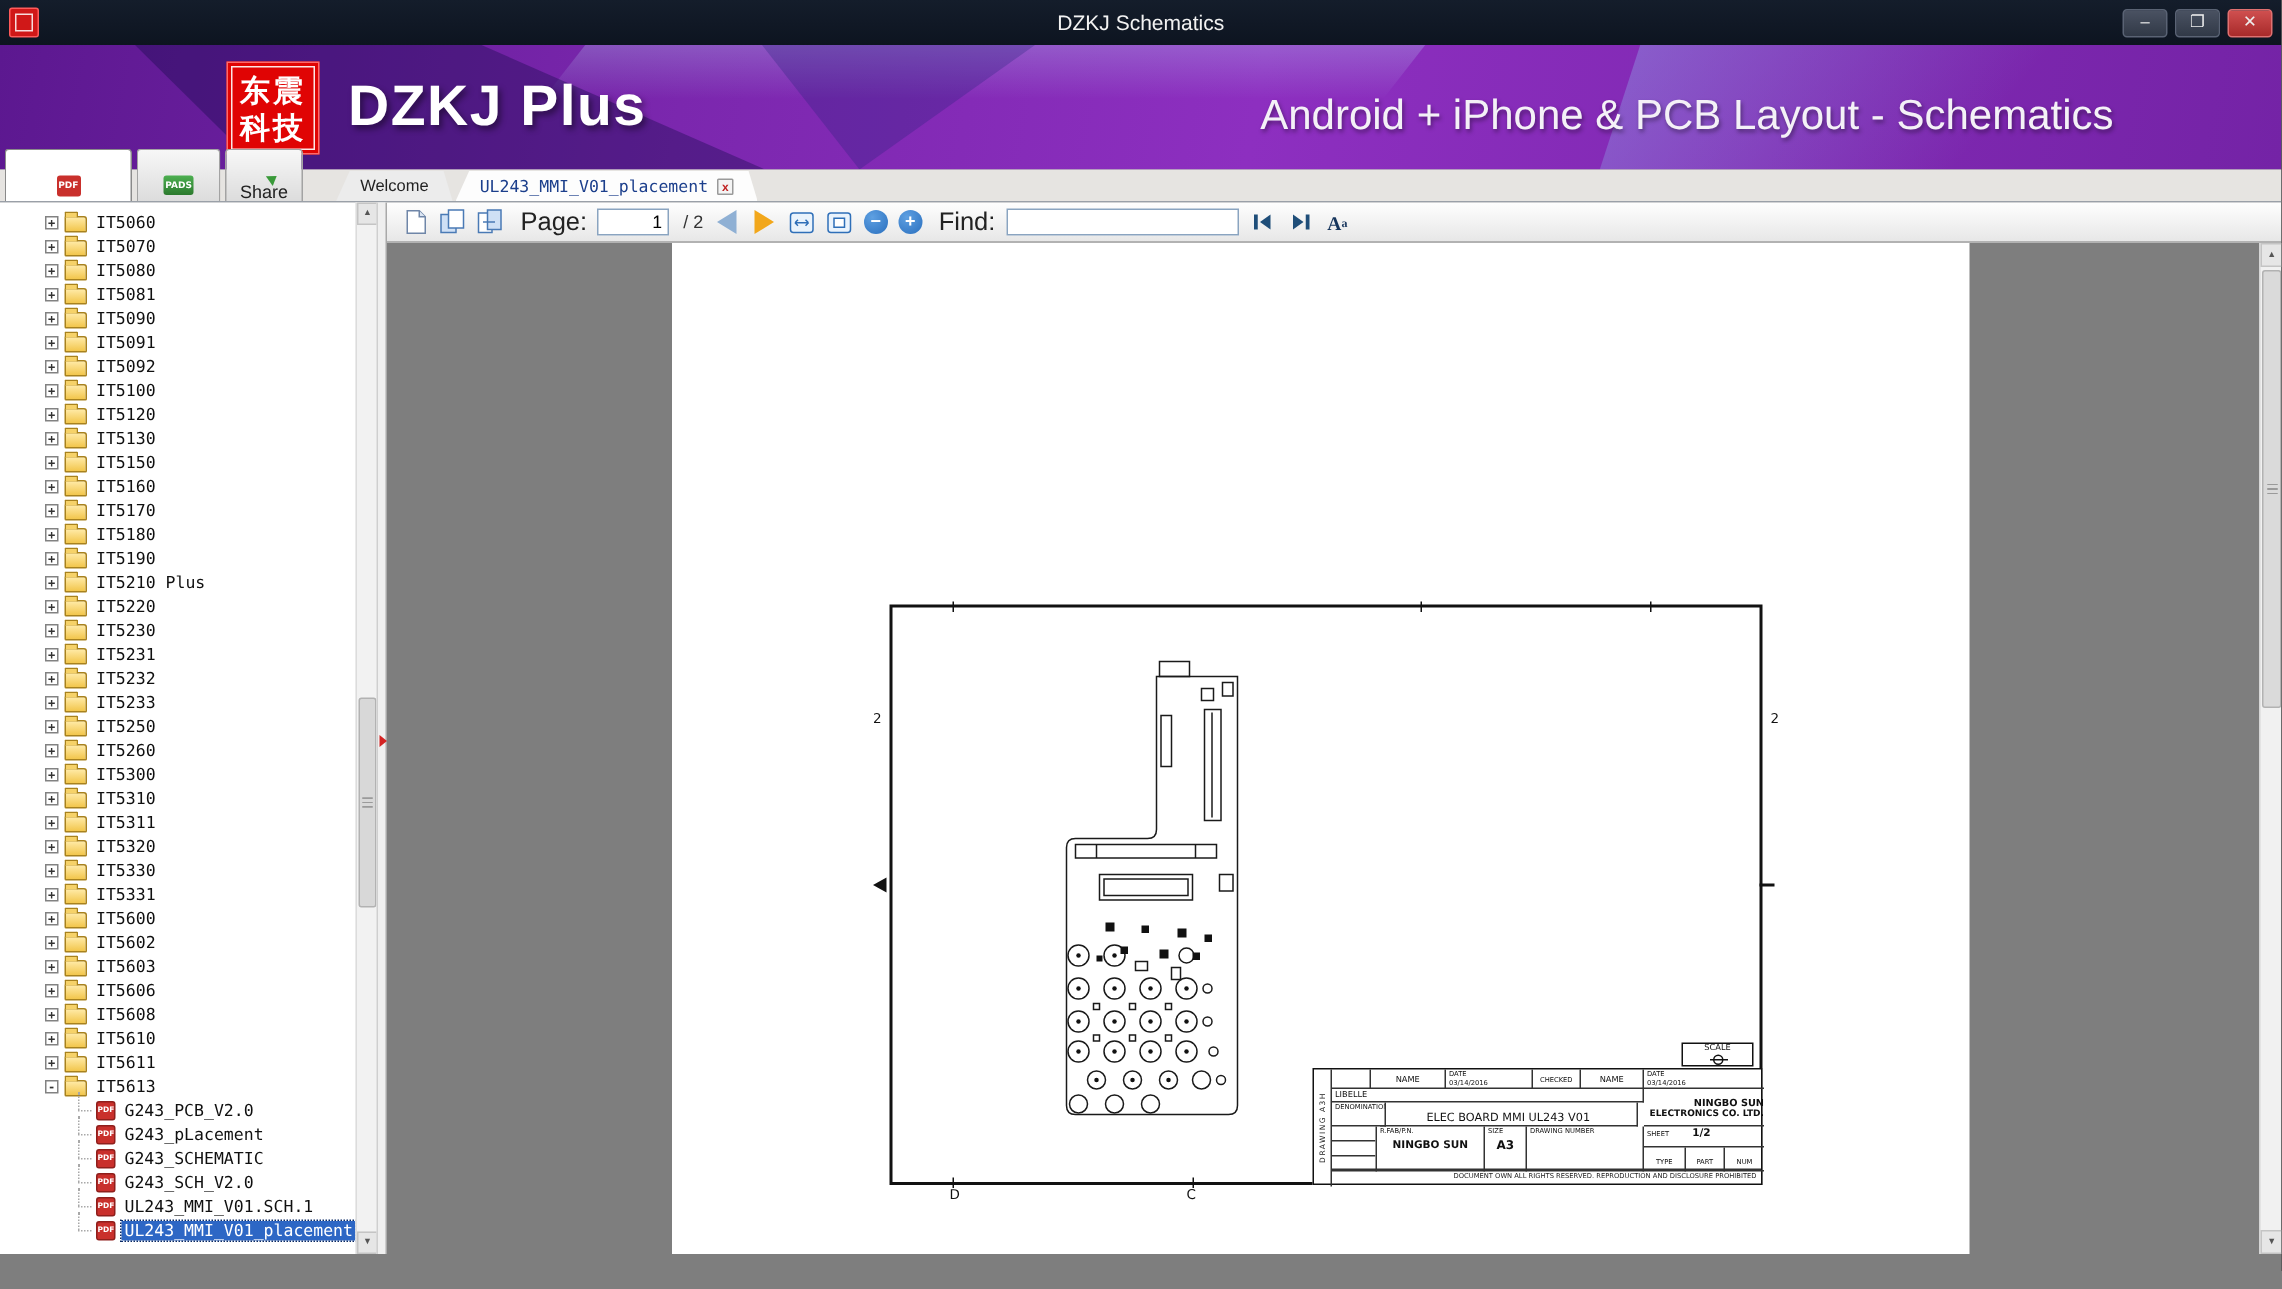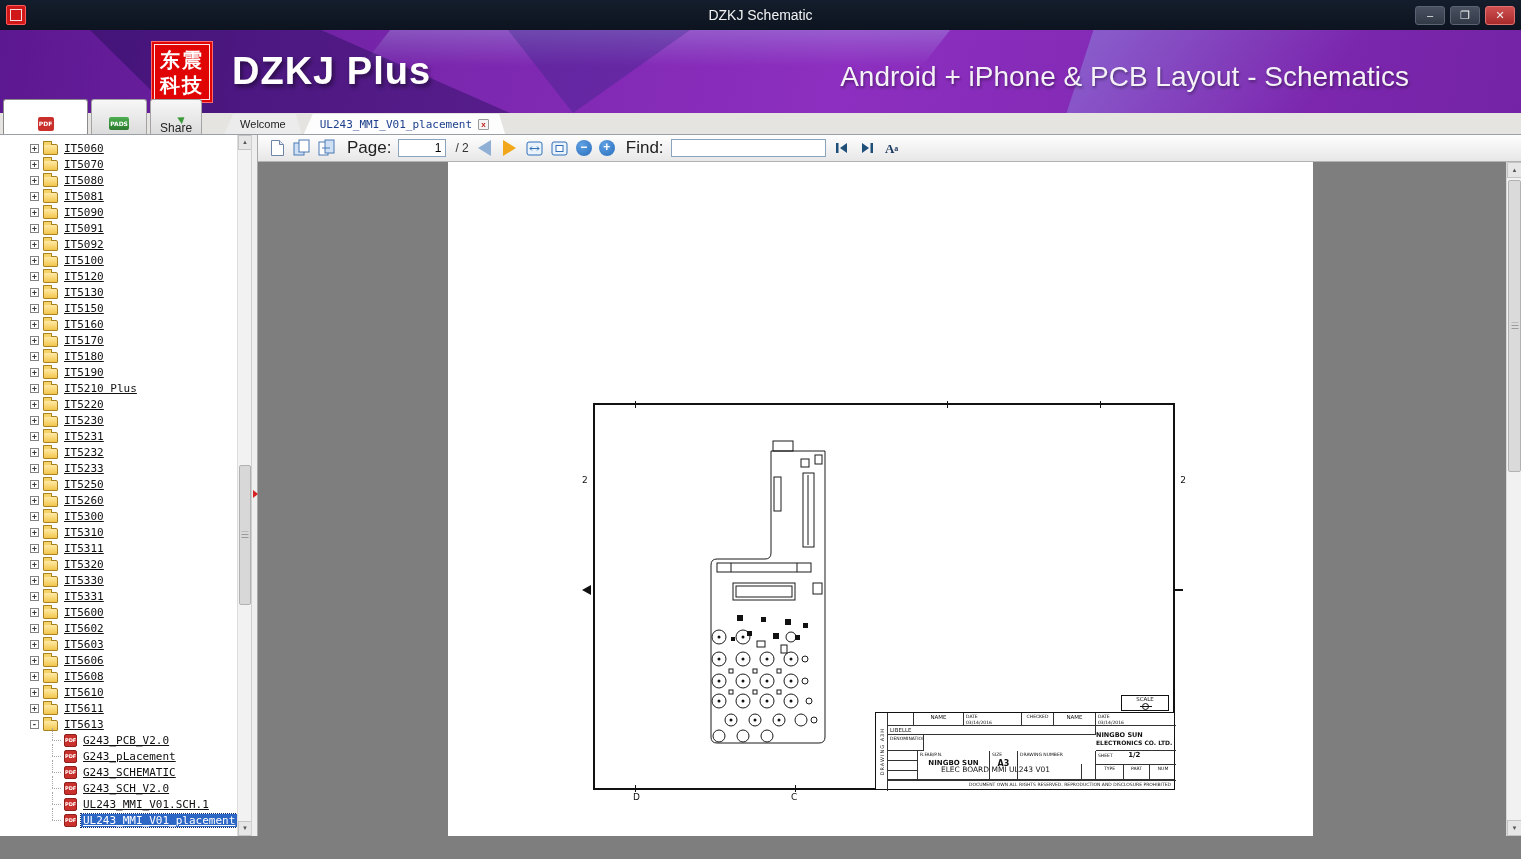--- a/index.html
+++ b/index.html
@@ -48,21 +48,21 @@
   .sidebar { position:absolute; left:0; top:0; width:258px; height:100%; background:#fff; }
   .tree { position:absolute; left:0; top:0; width:237px; height:100%; overflow:hidden; padding-top:5px; }
   .trow { position:relative; display:flex; align-items:center; height:16px; gap:4px; font:11px "DejaVu Sans Mono", monospace; color:#101010; padding-left:30px; white-space:nowrap; cursor:default; }
   .trow.file { padding-left:64px; }
   .trow.file::before { content:""; position:absolute; left:52px; top:-4px; height:12px; border-left:1px dotted #a8a8a8; }
   .trow.file::after { content:""; position:absolute; left:52px; top:8px; width:9px; border-top:1px dotted #a8a8a8; }
   .plus { flex:0 0 auto; width:9px; height:9px; border:1px solid #828282; background:#fff; color:#333; font:bold 8px/7px "DejaVu Sans Mono", monospace; text-align:center; }
   .fold { flex:0 0 auto; width:15px; height:11px; background:linear-gradient(#ffeaa6,#f2c64c); border:1px solid #a8821e; border-radius:1px 2px 1px 1px; position:relative; margin-top:2px; }
   .fold::before { content:""; position:absolute; top:-4px; left:-1px; width:7px; height:3px; background:#f6d269; border:1px solid #a8821e; border-bottom:none; border-radius:1px 1px 0 0; }
   .pdfico { flex:0 0 auto; width:13px; height:13px; background:#c9302c; border:1px solid #8f1f1c; border-radius:2px; color:#fff; font:bold 5px/11px "DejaVu Sans", sans-serif; text-align:center; }
-  .lbl { padding:0 2px;text-decoration:underline; }
+  .lbl { padding:0 2px; }
   .lbl.sel { background:#2d67c5; color:#fff; outline:1px dotted #0a2a66; }
 
   
   .sbar { position:absolute; left:237px; top:0; width:14px; height:100%; background:#f2f2f2; border-left:1px solid #dcdcdc; }
   .sbar .sb-btn { position:absolute; left:0; width:14px; height:15px; background:#e6e6e6; border:1px solid #c4c4c4; color:#555; font-size:6px; line-height:13px; text-align:center; }
   .sbar .up { top:0; } .sbar .dn { bottom:0; }
   .sbar .thumb { position:absolute; left:1px; width:12px; top:330px; height:140px; background:#d8d8d8; border:1px solid #b2b2b2; border-radius:2px; }
   .grip { position:absolute; left:50%; top:50%; transform:translate(-50%,-50%); width:7px; height:7px; background:repeating-linear-gradient(#9a9a9a 0 1px, transparent 1px 3px); }
 
   
@@ -106,38 +106,38 @@
   .pcb { position:absolute; left:106px; top:32px; }
 
   
   .tb { position:absolute; right:-2px; bottom:-2px; width:300px; height:78px; background:#fff; border:1px solid #111; font-family:"DejaVu Sans", sans-serif; color:#111; }
   .tb .cell { position:absolute; border-right:1px solid #333; border-bottom:1px solid #333; overflow:hidden; }
   .tb .vstrip { left:0; top:0; width:12px; height:78px; border-bottom:none; display:flex; align-items:center; justify-content:center; }
   .tb .vtext { writing-mode:vertical-rl; transform:rotate(180deg); font-size:5px; letter-spacing:1px; color:#222; }
   .t4 { font-size:4.5px; line-height:6px; padding:1px 2px; }
   .t5 { font-size:5.5px; line-height:7px; padding:1px 2px; }
   .t7 { font-size:7.5px; line-height:9px; padding:1px 2px; }
-  .ctr { display:flex; align-items:flex-start; justify-content:center; text-align:center; }
+  .ctr { display:flex; align-items:flex-end; justify-content:center; text-align:center; }
   .bold { font-weight:bold; }
   .scalebox { position:absolute; right:5px; top:-18px; width:48px; height:16px; border:1px solid #111; background:#fff; font-size:5.5px; text-align:center; line-height:7px; }
   .scalesym { display:inline-block; width:7px; height:7px; border:1px solid #111; border-radius:50%; position:relative; vertical-align:middle; }
   .scalesym::after { content:""; position:absolute; left:-3px; top:2px; width:12px; height:1px; background:#111; }
   .tb-footer { position:absolute; left:12px; right:0; bottom:0; height:10px; border-top:1px solid #333; font-size:4.5px; line-height:9px; text-align:right; padding-right:3px; color:#222; }
 
   
   .statusbar { position:absolute; left:0; top:836px; width:100%; height:23px; background:linear-gradient(#2e5d96,#1a3a63); color:#eef3f9; display:flex; align-items:center; justify-content:space-between; padding:0 8px 0 4px; font:12px "DejaVu Sans Mono", monospace; }
 </style>
 </head>
 <body>
 
 <div class="app">
 
   <div class="titlebar">
     <div class="app-icon"></div>
-    <div class="title-text">DZKJ Schematic</div>
+    <div class="title-text">DZKJ Schematics</div>
     <div class="win-controls">
       <div class="win-btn">–</div>
       <div class="win-btn">❐</div>
       <div class="win-btn close">✕</div>
     </div>
   </div>
 
   <div class="banner">
     <div class="streak1"></div>
     <div class="streak2"></div>
@@ -582,21 +582,21 @@
                 <span>03/14/2016</span>
               </div>
 
               <div class="cell t5" style="left:12px; top:13px; width:208px; height:9px;">LIBELLE</div>
               <div class="cell ctr" style="left:220px; top:13px; width:80px; height:25px; border-right:none; flex-direction:column;">
                 <div class="bold" style="font-size:6.5px;">NINGBO SUN</div>
                 <div class="bold" style="font-size:6px;">ELECTRONICS CO. LTD.</div>
               </div>
 
               <div class="cell t4" style="left:12px; top:22px; width:36px; height:16px;">DENOMINATION</div>
-              <div class="cell t7 ctr" style="left:34px; top:22px; width:172px; height:16px;margin-top:29px;">ELEC BOARD MMI UL243  V01</div>
+              <div class="cell t7 ctr" style="left:44px; top:22px; width:172px; height:16px;">ELEC BOARD MMI UL243  V01</div>
 
               <div class="cell t4" style="left:220px; top:38px; width:80px; height:14px; border-right:none;">
                 <span>SHEET</span>
                 <span class="bold" style="font-size:7px; margin-left:14px;">1/2</span>
               </div>
 
               <div class="cell" style="left:12px; top:38px; width:30px; height:30px;">
                 <div style="border-bottom:1px solid #333; height:10px;"></div>
                 <div style="border-bottom:1px solid #333; height:10px;"></div>
               </div>

